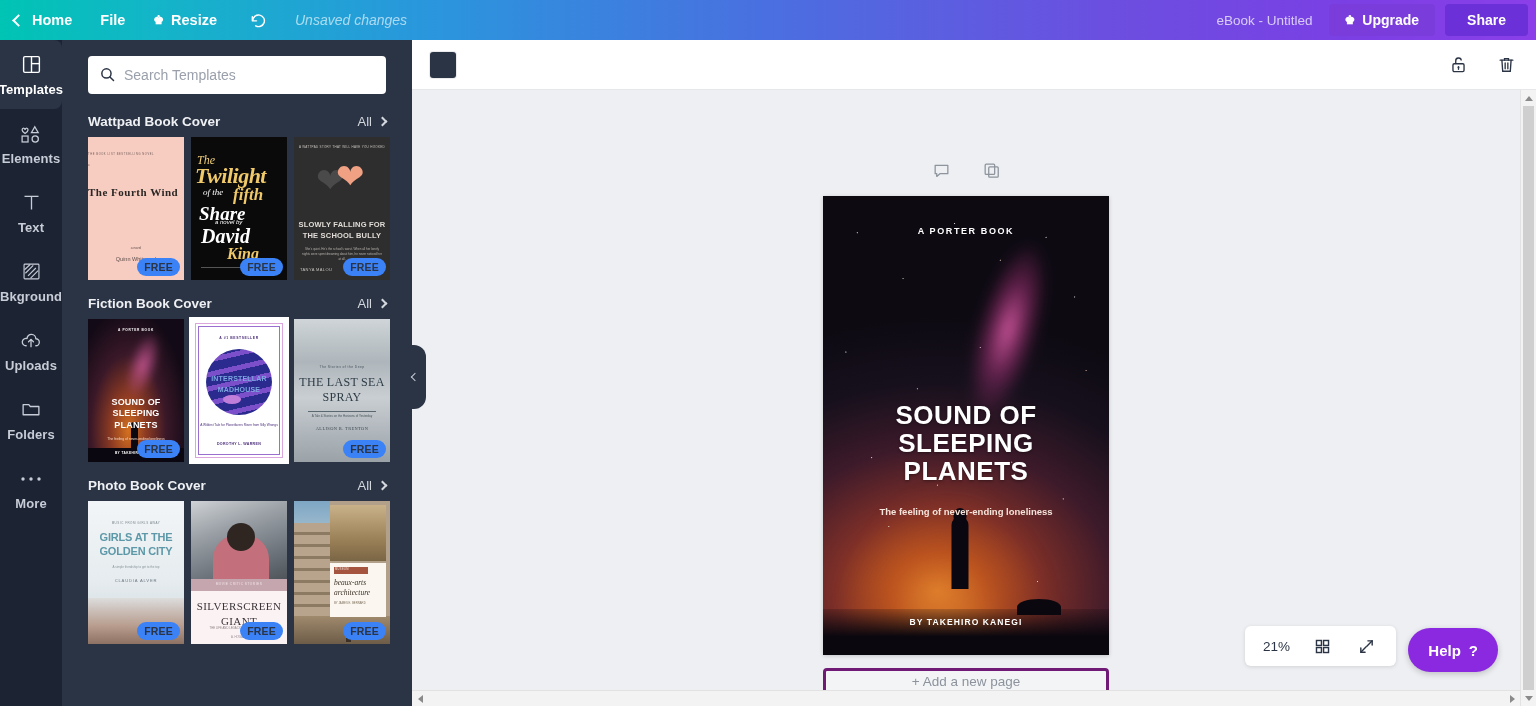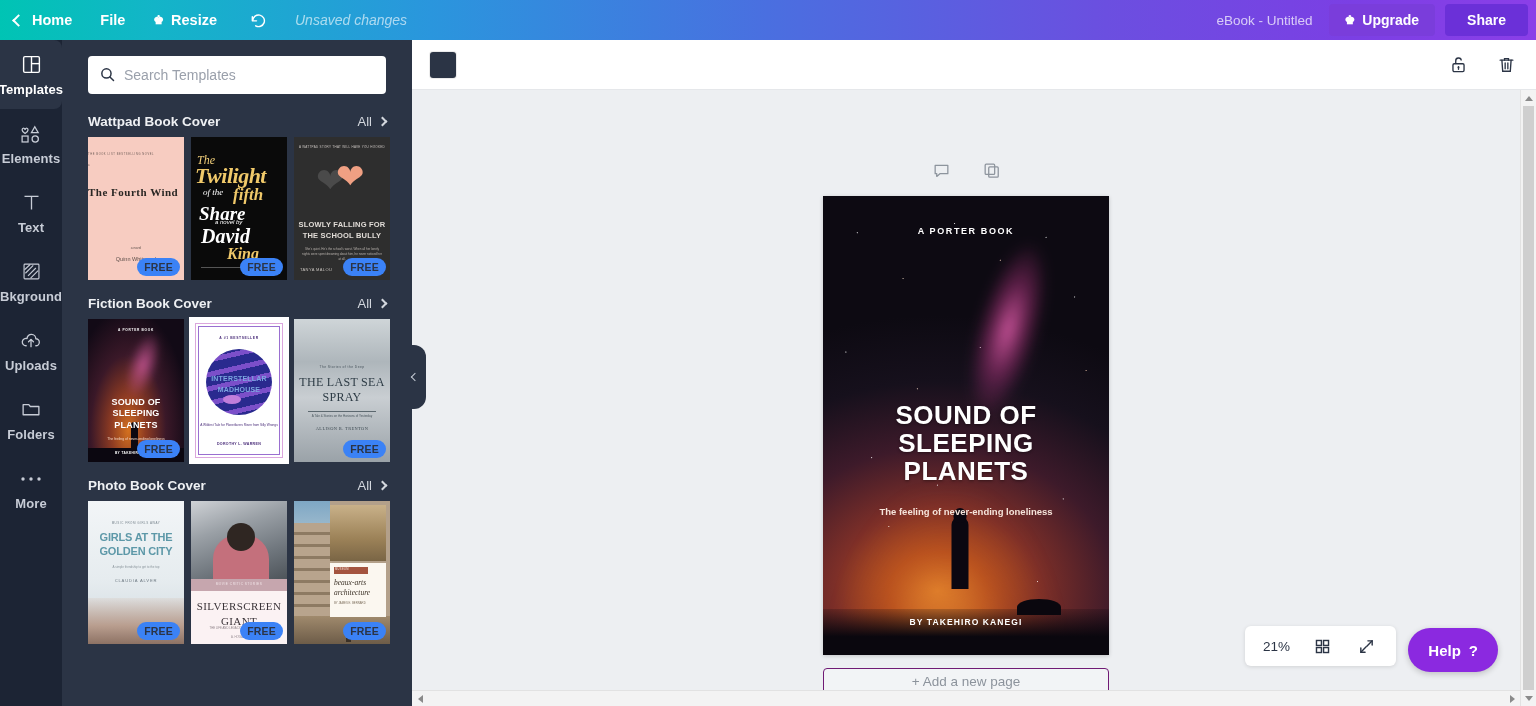--- a/index.html
+++ b/index.html
@@ -300,21 +300,21 @@
     position:absolute; bottom: 28px; left: 0; right: 0; text-align:center;
     font-size: 8.5px; font-weight: bold; color:#fff; letter-spacing: 1.1px;
   }
   .cov-fig { position:absolute; left: 48%; bottom: 66px; width: 17px; height: 72px; background:#0b0710; border-radius: 8px 8px 0 0; transform: translateX(-50%);}
   .cov-fighead { position:absolute; left: 48%; bottom: 132px; width: 13px; height: 15px; background:#0b0710; border-radius: 50% 50% 40% 40%; transform: translateX(-50%);}
   .cov-hill { position:absolute; left: 0; right: 0; bottom: 0; height: 46px; background: linear-gradient(180deg, rgba(10,7,14,.2), #0a070e 60%);}
   .cov-rock { position:absolute; right: 48px; bottom: 40px; width: 44px; height: 16px; background:#0a070e; border-radius: 50% 50% 0 0;}
 
   .add-page {
     position: absolute; left: 50%; transform: translateX(-50%); top: 578px;
-    width: 286px; height: 26px; border: 1px solid #701a75; border-radius: 4px;
+    width: 286px; height: 26px; border: 3px solid #701a75; border-radius: 4px;
     background: #f2f4f6; color: #8c939c; font-size: 13.5px;
     display:flex; align-items:center; justify-content:center; cursor:pointer;
   }
 
   
   .zoom-bar {
     position: absolute; right: 124px; bottom: 24px;
     height: 40px; background:#fff; border-radius: 6px;
     display:flex; align-items:center; gap: 20px; padding: 0 18px;
     box-shadow: 0 1px 4px rgba(0,0,0,.12);

